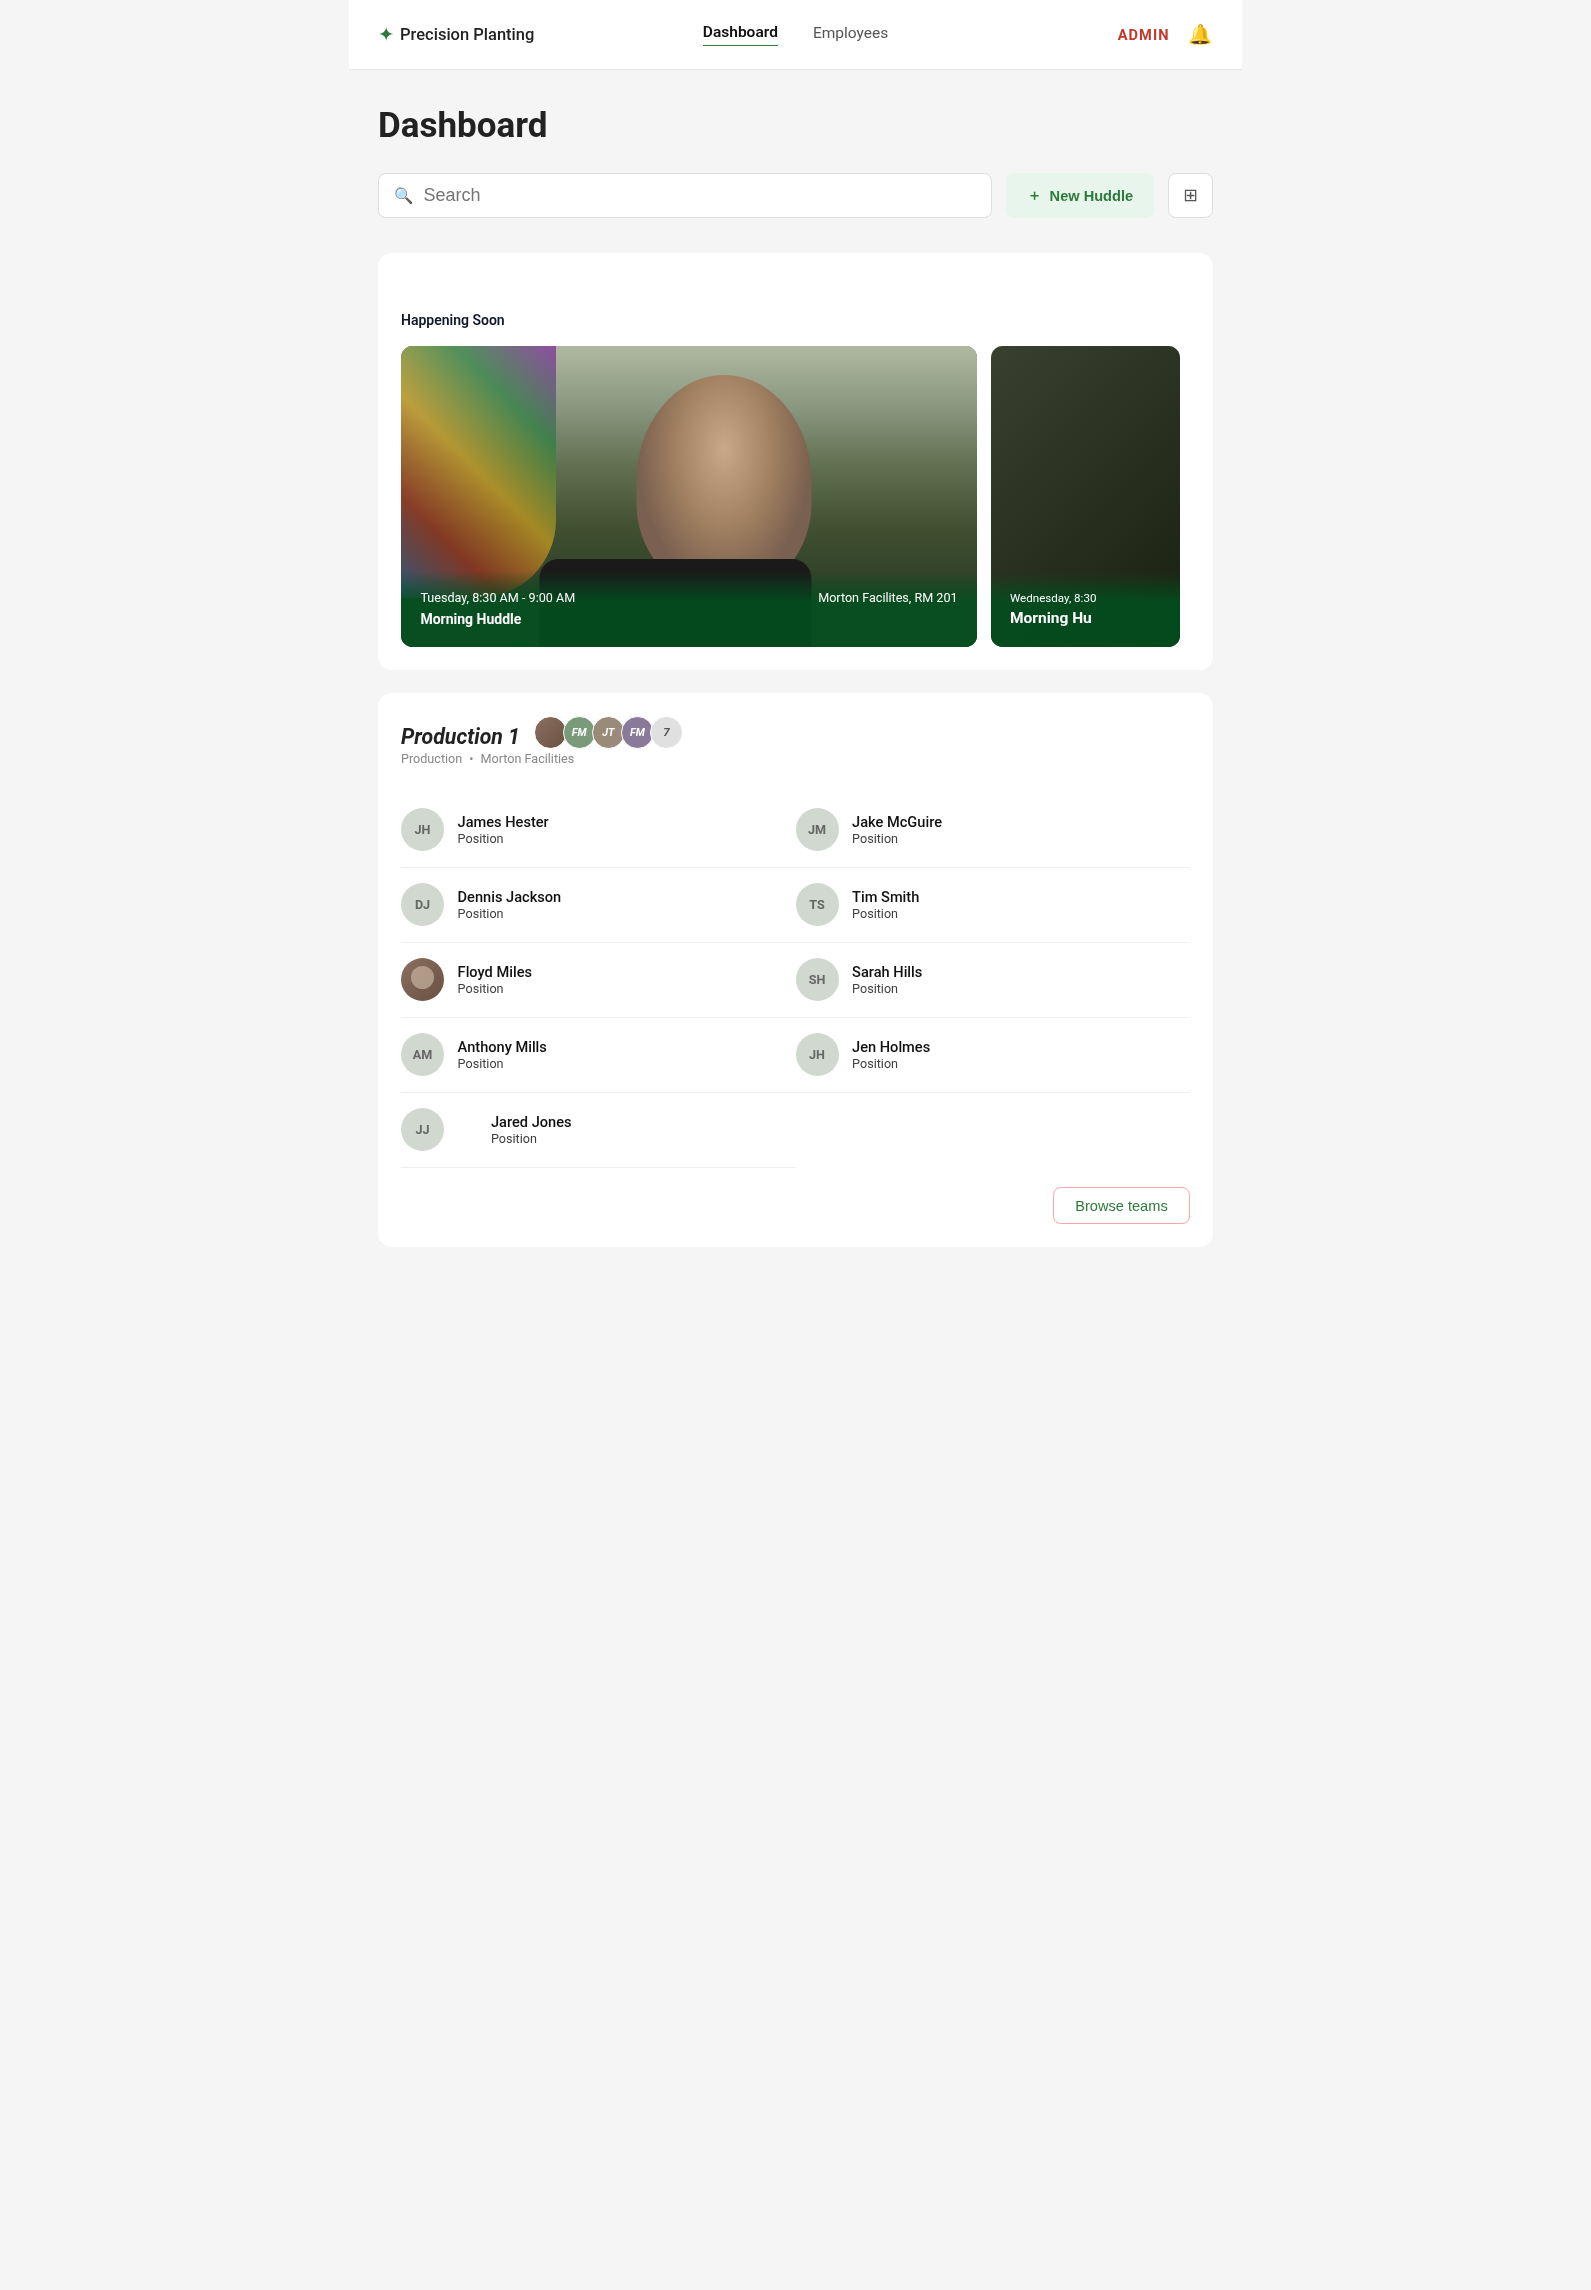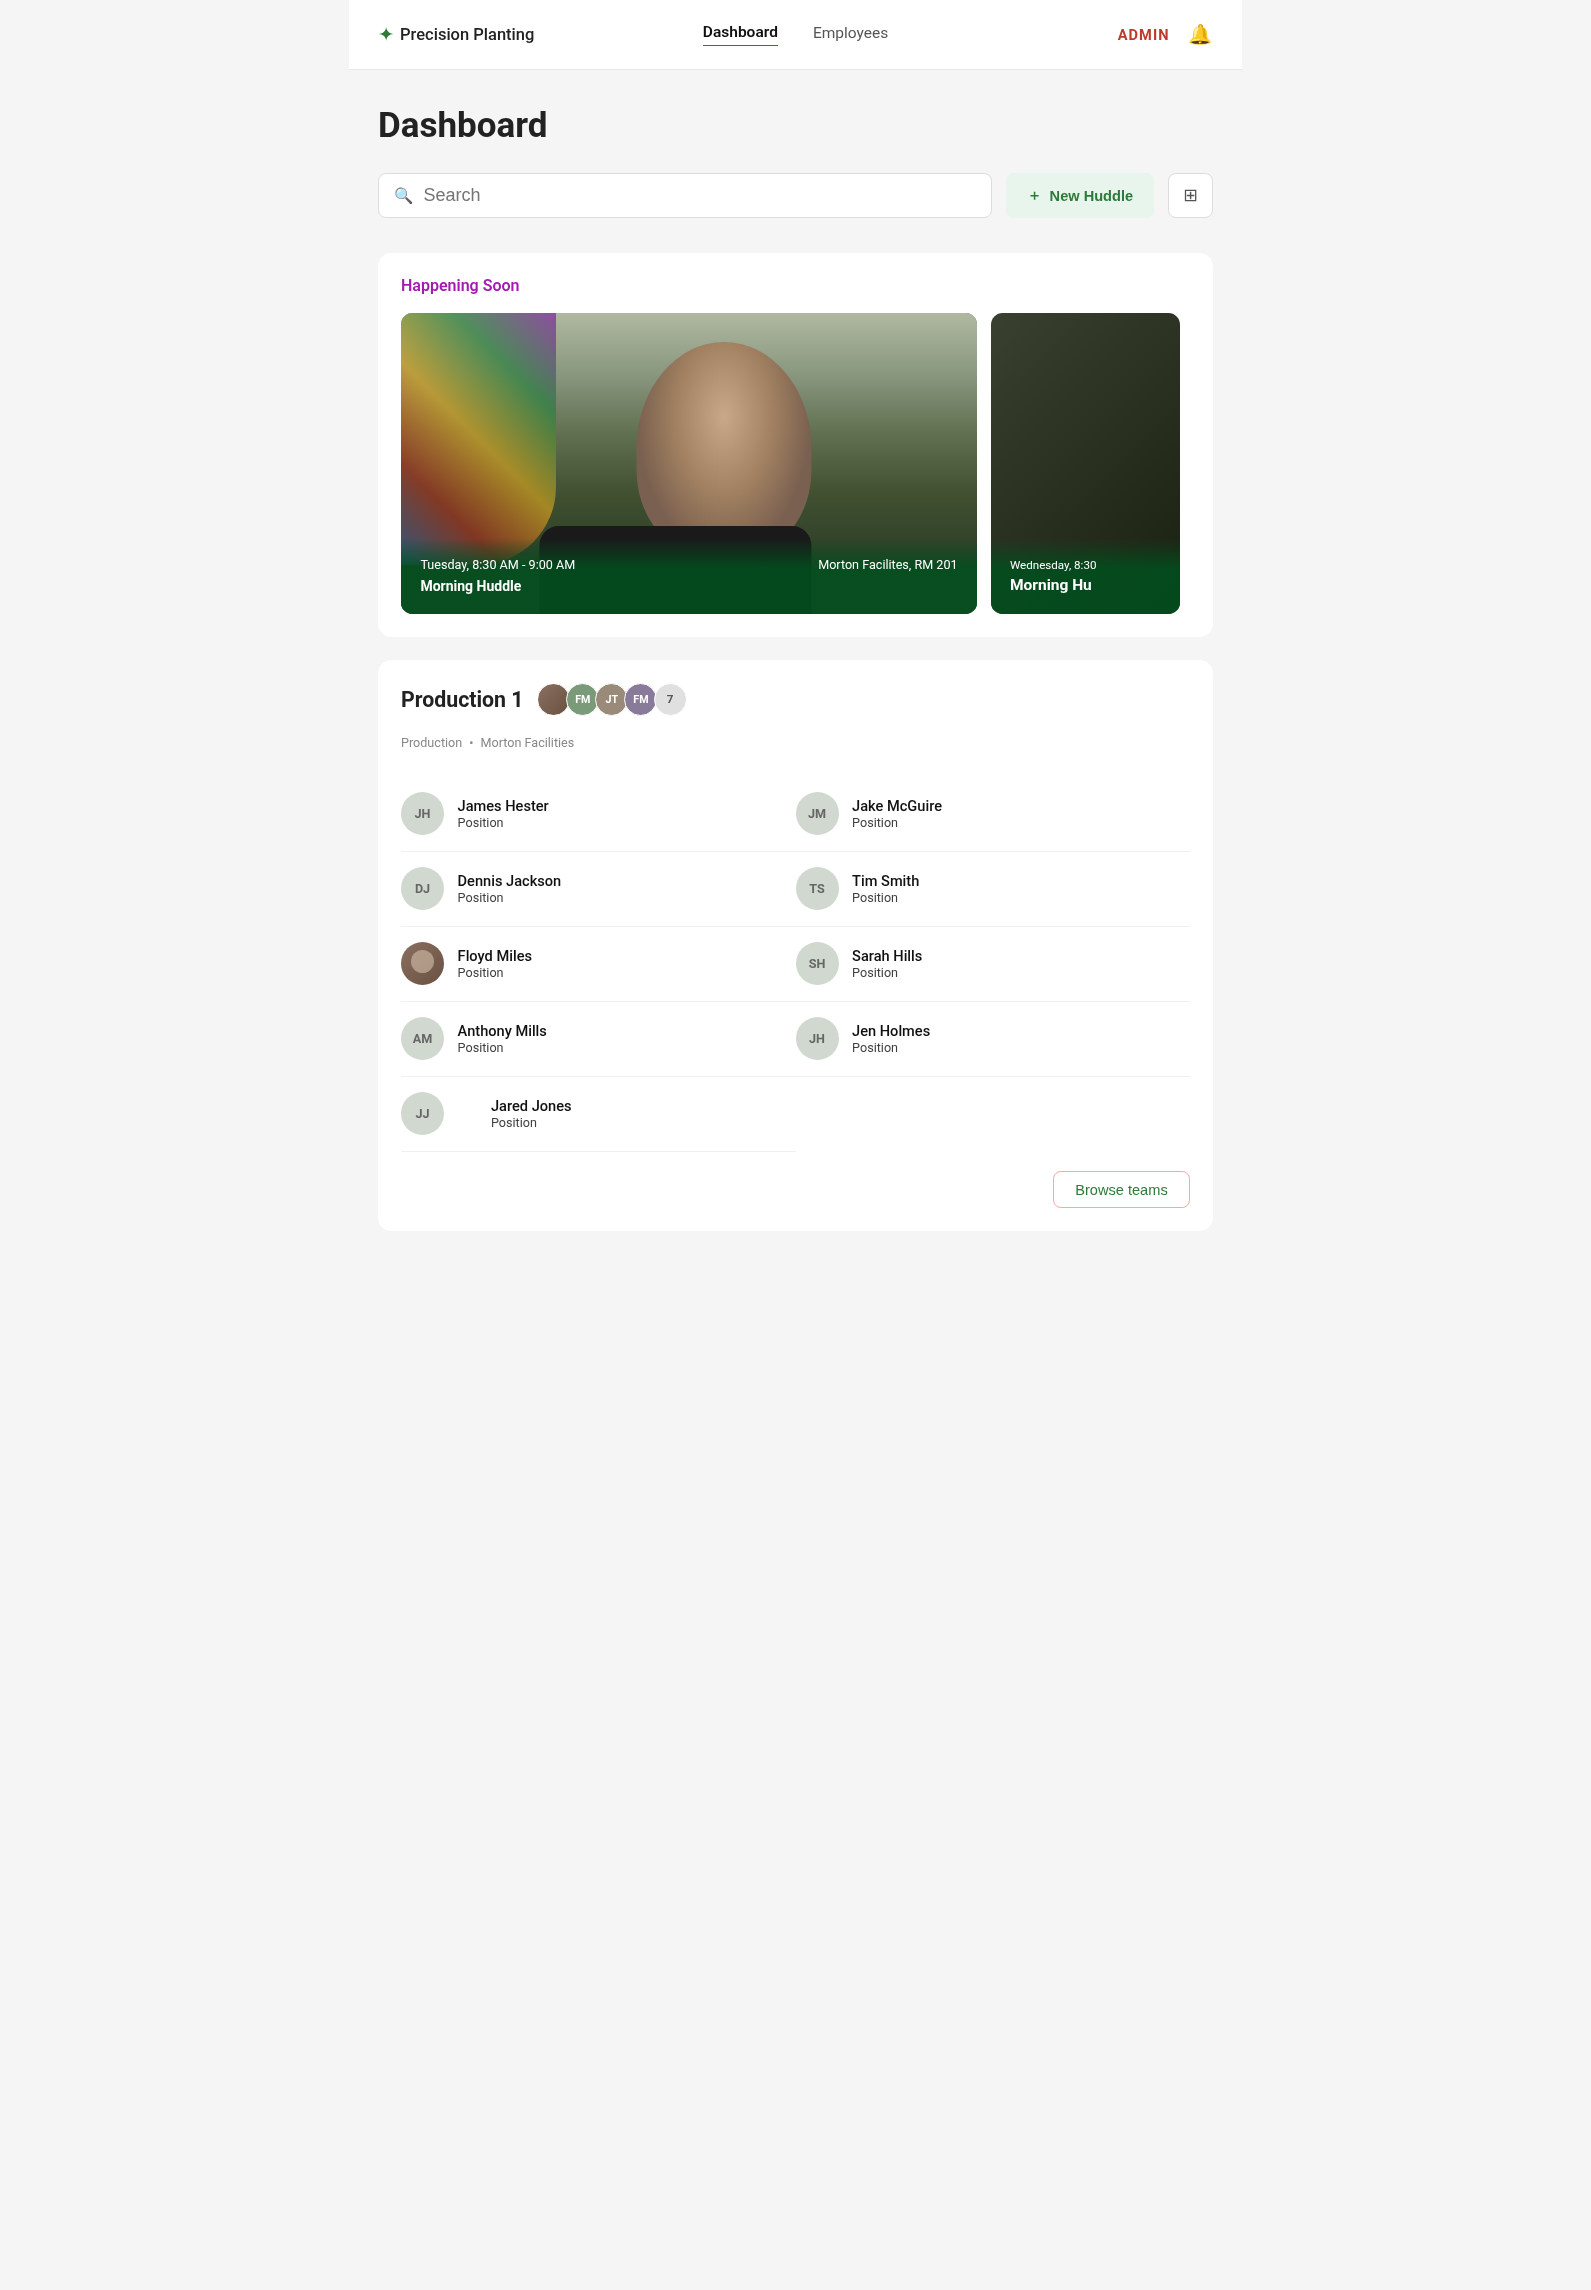--- a/index.html
+++ b/index.html
@@ -138,24 +138,25 @@
     }
 
     
     .section-card {
       background: #fff;
       border-radius: 13.6px;
       padding: 23px;
       margin-bottom: 23px;
     }
     .section-label {
-      font-size: 16px;
+      font-size: 14px;
       font-weight: 600;
       margin-bottom: 17.5px;
-      color: #a21caf;
+      color: #0f172a;
+      margin-top: 36px;
     }
     .events-row {
       display: flex;
       gap: 13.6px;
       overflow: hidden;
     }
     .event-card {
       position: relative;
       border-radius: 11.6px;
       overflow: hidden;
@@ -208,23 +209,24 @@
     }
 
     
     .team-card {
       background: #fff;
       border-radius: 13.6px;
       padding: 23px;
     }
     .team-header {
       display: flex;
-      align-items: center;
+      align-items: flex-end;
       gap: 13.6px;
-      margin-bottom: 19px;
+      margin-bottom: 2px;
+      font-style: italic;
     }
     .team-name {
       font-size: 21.3px;
       font-weight: 700;
     }
     .avatar-group {
       display: flex;
       align-items: center;
       gap: 1.9px;
     }

